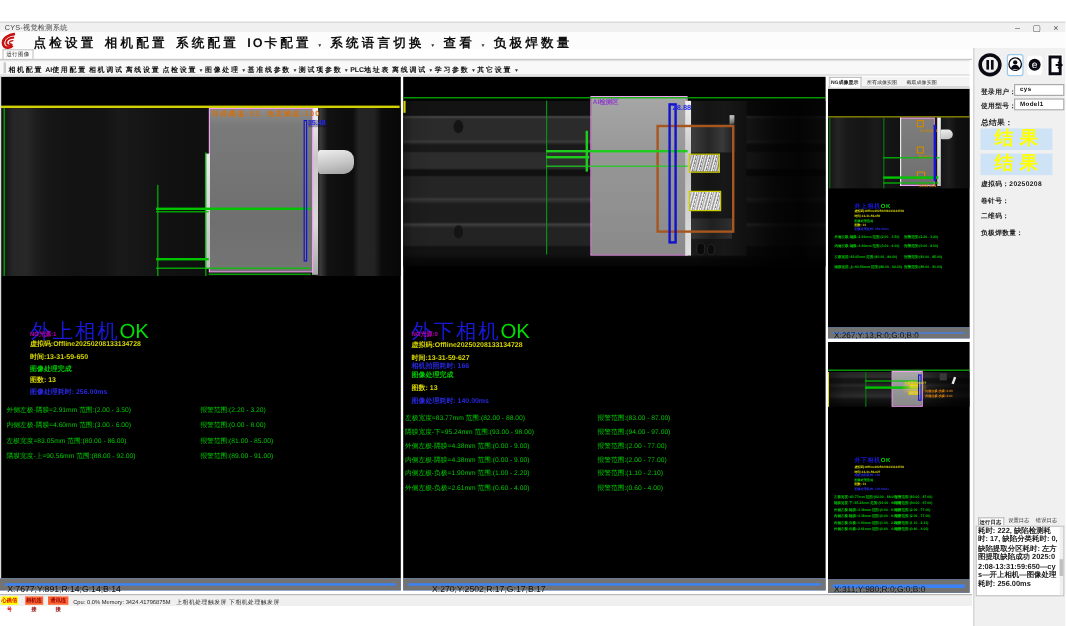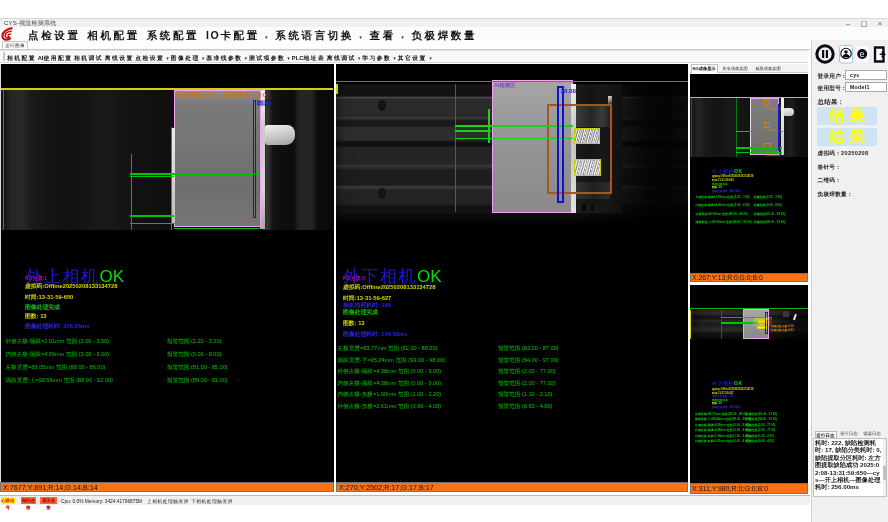--- a/index.html
+++ b/index.html
@@ -24,21 +24,21 @@
 .sfield{height:9.5px;background:#fff;border:1px solid #aaa;font-size:5.2px;color:#111;line-height:9px;padding-left:4px;font-weight:bold;letter-spacing:.3px}
 .rbox{width:60px;height:17.5px;background:#cfe3f6;color:#ffff00;font-size:15.5px;font-weight:bold;text-align:center;line-height:17.5px;letter-spacing:5px;text-indent:5px}
 .ghl{background:#00c400;height:1px}
 .arr{font-size:4.2px;color:#333;font-style:normal;letter-spacing:0}
 #tab1{left:2px;top:40.5px;width:26px;height:8.5px;background:#fff;border:1px solid #c8c8c8;border-bottom:none;font-size:4.6px;color:#222;text-align:center;line-height:8px;letter-spacing:.3px}
 #tabline{left:0;top:48.8px;width:810px;height:1px;background:#c8c8c8}
 #toolbar{left:0;top:50px;width:808px;height:13px;background:#f8f8f8;border-top:1px solid #e2e2e2;border-bottom:1px solid #d8d8d8}
 #grip{left:3px;top:52px;width:1.5px;height:9px;background:#c8c8c8}
 .m2{top:53.5px;font-size:5.8px;font-weight:bold;color:#111;letter-spacing:0;white-space:nowrap}
 
-.statusbar{background:#f97316;border:1px solid #737373;font-size:7.2px;color:#111;line-height:9px;white-space:nowrap}
+.statusbar{background:#3b82f6;border:4px solid #737373;font-size:7.2px;color:#111;line-height:9px;white-space:nowrap}
 #lpanel{left:0;top:63.5px;width:333.5px;height:418.5px;background:#000;overflow:hidden}
 #mpanel{left:336px;top:63.5px;width:351.5px;height:418.5px;background:#000;overflow:hidden}
 #rcol{left:689.5px;top:63.5px;width:118.5px;height:431px}
 #sidebar{left:810.5px;top:40px;width:77.5px;height:482px;background:#f0f0f0;border-left:1px solid #d0d0d0}
 #bstrip{left:0;top:494.5px;width:810px;height:10.5px;background:#f0f0f0;border-top:1px solid #b8b8b8}
 .badge{top:496.5px;height:7px;font-size:4.4px;line-height:7px;text-align:center;font-weight:bold}
 .btxt{top:497.5px;font-size:4.8px;color:#222;white-space:nowrap}
 </style></head>
 <body>
 <div id="app">
@@ -218,21 +218,21 @@
   <div class="abs" style="left:5.5px;top:143.5px;font-size:2.9px;font-weight:bold;color:#00cc00;white-space:nowrap">内侧左极-隔膜=4.38mm 范围:(0.00 - 9.00)</div>
   <div class="abs" style="left:56px;top:143.5px;font-size:2.9px;font-weight:bold;color:#00cc00;white-space:nowrap">报警范围:(2.00 - 77.00)</div>
   <div class="abs" style="left:5.5px;top:149px;font-size:2.9px;font-weight:bold;color:#00cc00;white-space:nowrap">内侧左极-负极=1.90mm 范围:(1.00 - 2.20)</div>
   <div class="abs" style="left:56px;top:149px;font-size:2.9px;font-weight:bold;color:#00cc00;white-space:nowrap">报警范围:(1.10 - 2.10)</div>
   <div class="abs" style="left:5.5px;top:154.5px;font-size:2.9px;font-weight:bold;color:#00cc00;white-space:nowrap">外侧左极-负极=2.61mm 范围:(0.60 - 4.00)</div>
   <div class="abs" style="left:56px;top:154.5px;font-size:2.9px;font-weight:bold;color:#00cc00;white-space:nowrap">报警范围:(0.60 - 4.00)</div>
 </div>
 <div class="abs statusbar" style="left:0;top:419.5px;width:118.5px;height:10.5px;font-size:7px;line-height:10px"><span style="margin-left:1.5px">X:311;Y:980;R:0;G:0;B:0</span></div>
 </div>
 <div class="abs statusbar" style="left:0;top:482px;width:333.5px;height:10px"><span style="margin-left:2px">X:7677;Y:891;R:14;G:14;B:14</span></div>
-<div class="abs statusbar" style="left:336px;top:482px;width:351.5px;height:10px"><span style="margin-left:2px">X:270;Y:2502;R:17;G:17;B:17</span></div>
+<div class="abs statusbar" style="left:336px;top:482px;width:351.5px;height:10px"><span style="margin-left:20px">X:270;Y:2502;R:17;G:17;B:17</span></div>
 <div class="abs" id="sidebar"></div>
 <svg class="abs" style="left:814px;top:42.5px" width="72" height="22" viewBox="0 0 72 22">
 <circle cx="11" cy="11" r="8.2" fill="none" stroke="#0a0a14" stroke-width="3"></circle>
 <rect x="8" y="7" width="2.2" height="8" fill="#0a0a14"></rect>
       <rect x="11.8" y="7" width="2.2" height="8" fill="#0a0a14"></rect>
 <rect x="25.5" y="2.5" width="13" height="17.5" rx="2" fill="#fff" stroke="#9ac9e8" stroke-width="1"></rect>
 <circle cx="32" cy="10.5" r="5.2" fill="none" stroke="#0a0a14" stroke-width="1.1"></circle>
 <circle cx="32" cy="9" r="1.8" fill="#0a0a14"></circle>
       <path d="M28.5 14.5 a3.5 3.5 0 0 1 7 0 z" fill="#0a0a14"></path>
 <rect x="42" y="3.5" width="12.5" height="16" rx="2" fill="#fdfdfd"></rect>

